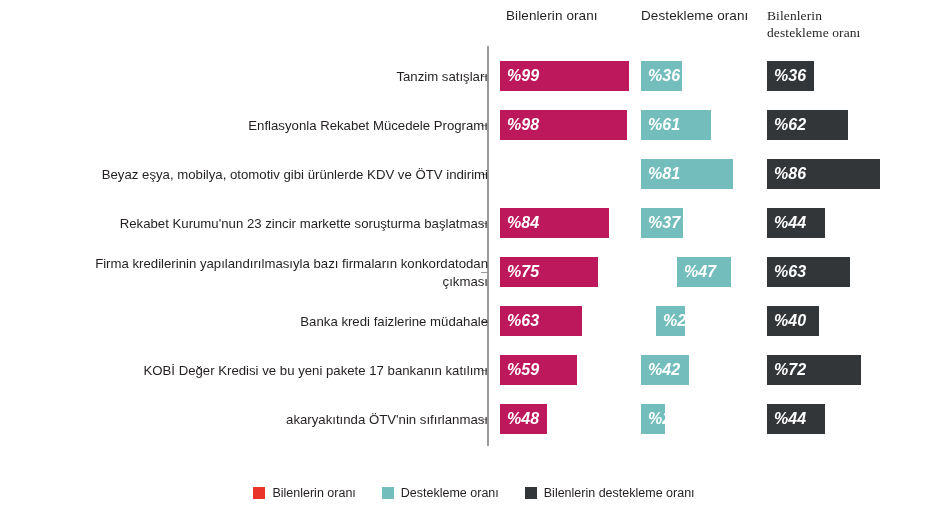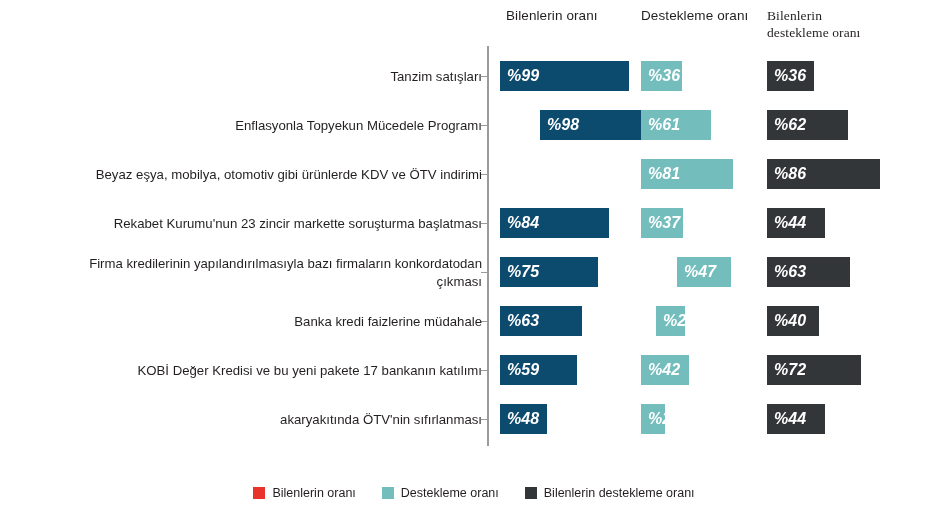--- a/index.html
+++ b/index.html
@@ -54,21 +54,21 @@
     width: 430px;
     height: 49px;
     display: flex;
     flex-direction: column;
     align-items: flex-end;
     justify-content: center;
     text-align: right;
     font-size: 13.2px;
     line-height: 1.3;
     color: #231f20;
-    padding-right: 6px;
+    padding-right: 0;
   }
   .row-label span { display: block; }
 
   
   .axis {
     position: absolute;
     left: 487px;
     top: -6px;
     width: 2px;
     height: 400px;
@@ -88,21 +88,21 @@
     top: 9px;
     display: flex;
     align-items: center;
     padding-left: 7px;
     color: #ffffff;
     font-weight: bold;
     font-size: 16px;
     font-style: italic;
     white-space: nowrap;
   }
-  .bar-a { background: #0c4a6e; left: 500px; }
+  .bar-a { background: #be185d; left: 500px; }
   .bar-b { background: #73bdbd; left: 641px; }
   .bar-c { background: #333639; left: 767px; }
 
   
   .legend {
     position: absolute;
     left: 0;
     bottom: 14px;
     width: 948px;
     display: flex;
@@ -148,23 +148,23 @@
         <div class="bar bar-b" style="width: 41.04px;">
           <span>%36</span>
         </div>
         <div class="bar bar-c" style="width: 47.16px;">
           <span>%36</span>
         </div>
       </div>
       <div class="row">
         <div class="tick" style="top: 24px;"></div>
         <div class="row-label">
-          <span>Enflasyonla Topyekun Mücedele Programı</span>
-        </div>
-        <div class="bar bar-a" style="width: 127.4px; margin-left: 40px;">
+          <span>Enflasyonla Rekabet Mücedele Programı</span>
+        </div>
+        <div class="bar bar-a" style="width: 127.4px;">
           <span>%98</span>
         </div>
         <div class="bar bar-b" style="width: 69.54px;">
           <span>%61</span>
         </div>
         <div class="bar bar-c" style="width: 81.22px;">
           <span>%62</span>
         </div>
       </div>
       <div class="row">

